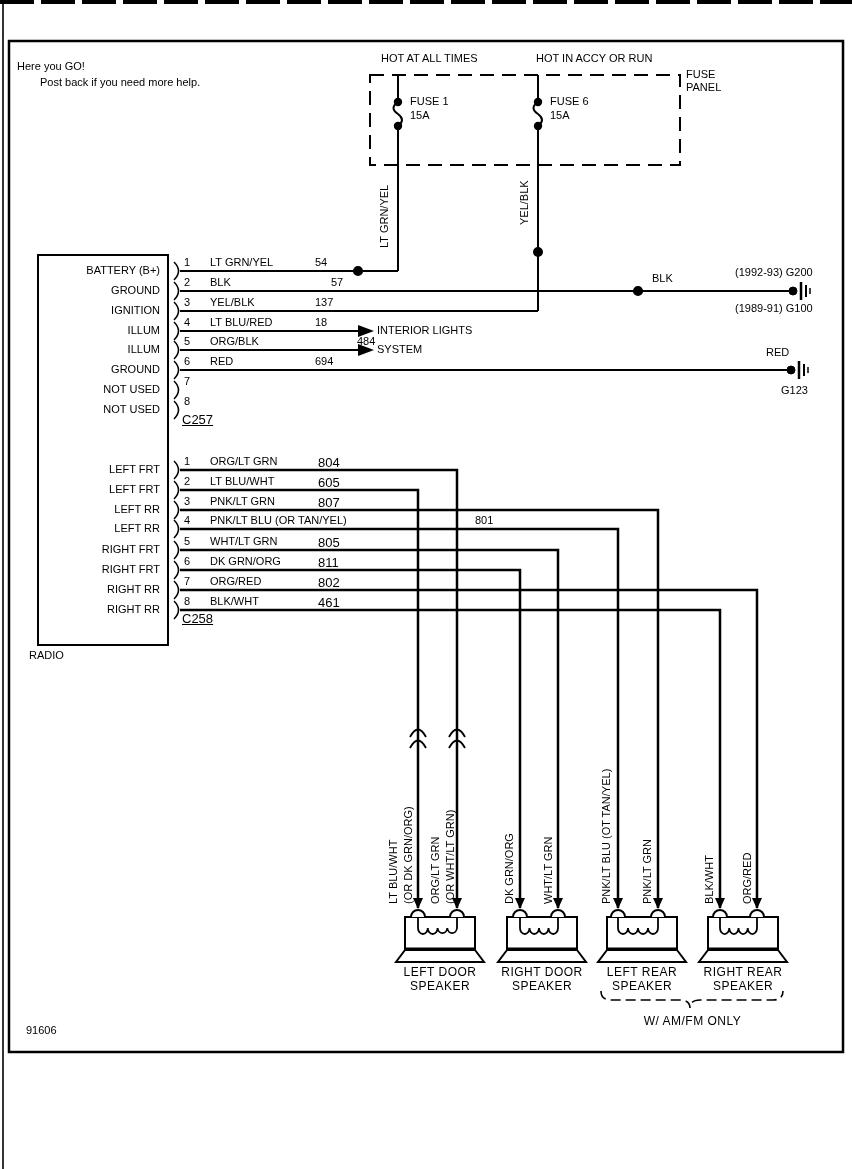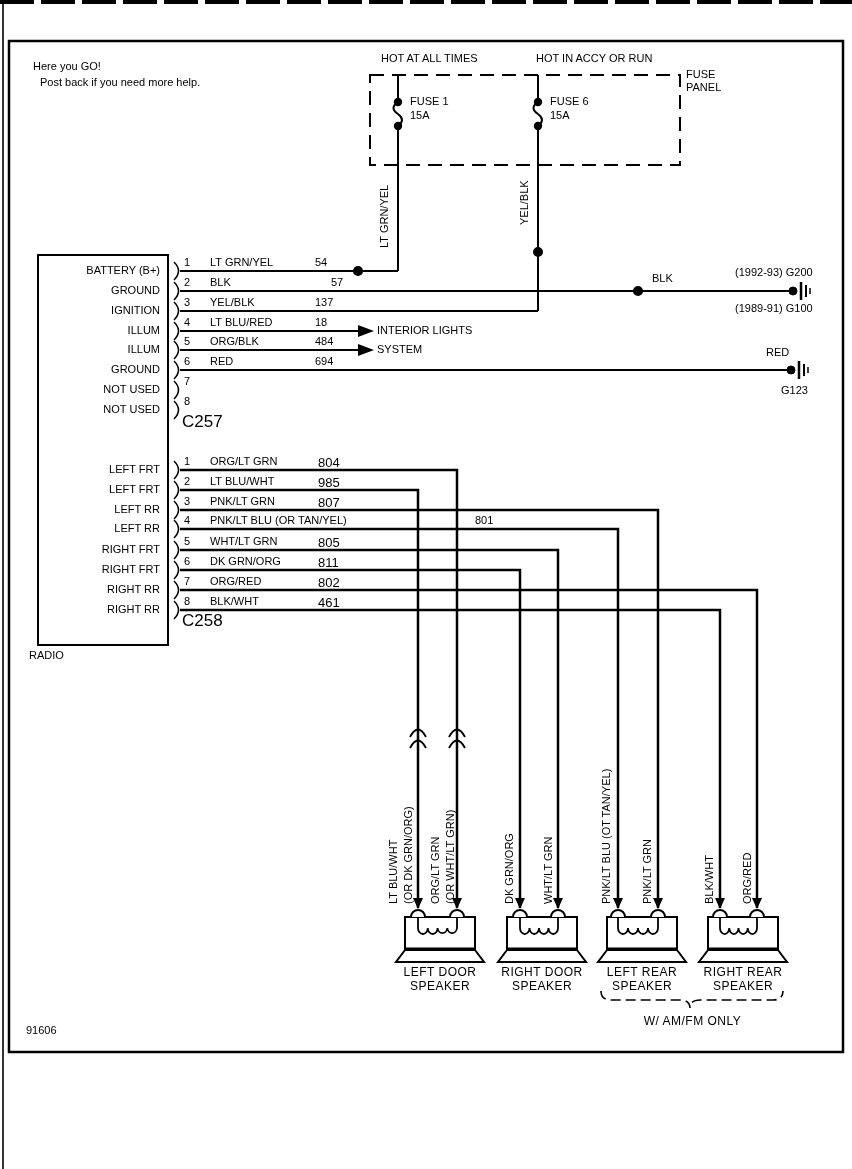--- a/index.html
+++ b/index.html
@@ -6,21 +6,21 @@
   .page {
     position:relative; width:852px; height:1169px; background:#ffffff;
     font-family:"Liberation Sans", sans-serif; color:#000; overflow:hidden;
   }
   .t { position:absolute; font-size:11px; line-height:13px; white-space:nowrap; color:#000; }
   .fn { position:absolute; font-size:11px; line-height:13px; white-space:nowrap; left:45px; width:115px; text-align:right; }
   .num { position:absolute; font-size:11px; left:184px; }
   .clr { position:absolute; font-size:11px; left:210px; white-space:nowrap; }
   .cir { position:absolute; font-size:11px; left:315px; }
   .cir258 { position:absolute; font-size:13px; left:318px; }
-  .conn { position:absolute; font-size:17px; left:182px; }
+  .conn { position:absolute; font-size:13px; left:182px; text-decoration:underline; }
   .vlabel { position:absolute; font-size:11px; line-height:13px; white-space:nowrap;
             transform:rotate(-90deg); transform-origin:0 0; }
   .splabel { position:absolute; font-size:12px; line-height:14px; letter-spacing:0.5px;
              text-align:center; width:94px; white-space:nowrap; }
   .pre { white-space:pre-line; }
   svg { position:absolute; left:0; top:0; }
 </style>
 </head>
 <body>
 
@@ -172,21 +172,21 @@
         <line x1="708" y1="949" x2="778" y2="949" stroke-width="3"></line>
         <path d="M708,950 L699,962 L787,962 L778,950"></path>
       </g>
 
       <g>
         <path d="M601,991 Q601,1000 611,1000 L680,1000 Q690,1000 690,1008 Q690,1000 700,1000 L773,1000 Q783,1000 783,991" stroke-width="1.6" stroke-dasharray="10 5"></path>
       </g>
     </g>
   </svg>
 
-  <div class="t" style="left:33px; top:60px;">Here you GO!</div>
+  <div class="t" style="left:17px; top:60px;">Here you GO!</div>
   <div class="t" style="left:40px; top:76px;">Post back if you need more help.</div>
 
   <div class="t" style="left:381px; top:52px;">HOT AT ALL TIMES</div>
   <div class="t" style="left:536px; top:52px;">HOT IN ACCY OR RUN</div>
   <div class="t pre" style="left:686px; top:68px;">FUSE
 PANEL</div>
   <div class="t" style="left:410px; top:95px;">FUSE 1</div>
   <div class="t" style="left:410px; top:109px;">15A</div>
   <div class="t" style="left:550px; top:95px;">FUSE 6</div>
   <div class="t" style="left:550px; top:109px;">15A</div>
@@ -210,21 +210,21 @@
   <div class="clr" style="top:276px;">BLK</div>
   <div class="cir" style="top:276px;margin-left:16px;">57</div>
   <div class="num" style="top:296px;">3</div>
   <div class="clr" style="top:296px;">YEL/BLK</div>
   <div class="cir" style="top:296px;">137</div>
   <div class="num" style="top:316px;">4</div>
   <div class="clr" style="top:316px;">LT BLU/RED</div>
   <div class="cir" style="top:316px;">18</div>
   <div class="num" style="top:335px;">5</div>
   <div class="clr" style="top:335px;">ORG/BLK</div>
-  <div class="cir" style="top:335px;">484</div>
+  <div class="cir" style="top:335px;margin-left:42px;">484</div>
   <div class="num" style="top:355px;">6</div>
   <div class="clr" style="top:355px;">RED</div>
   <div class="cir" style="top:355px;">694</div>
   <div class="num" style="top:375px;">7</div>
   <div class="num" style="top:395px;">8</div>
   <div class="conn" style="top:412px;">C257</div>
 
   <div class="fn" style="top:463px;">LEFT FRT</div>
   <div class="fn" style="top:483px;">LEFT FRT</div>
   <div class="fn" style="top:503px;">LEFT RR</div>
@@ -232,21 +232,21 @@
   <div class="fn" style="top:543px;">RIGHT FRT</div>
   <div class="fn" style="top:563px;">RIGHT FRT</div>
   <div class="fn" style="top:583px;">RIGHT RR</div>
   <div class="fn" style="top:603px;">RIGHT RR</div>
 
   <div class="num" style="top:455px;">1</div>
   <div class="clr" style="top:455px;">ORG/LT GRN</div>
   <div class="cir258" style="top:455px;">804</div>
   <div class="num" style="top:475px;">2</div>
   <div class="clr" style="top:475px;">LT BLU/WHT</div>
-  <div class="cir258" style="top:475px;">985</div>
+  <div class="cir258" style="top:475px;">605</div>
   <div class="num" style="top:495px;">3</div>
   <div class="clr" style="top:495px;">PNK/LT GRN</div>
   <div class="cir258" style="top:495px;">807</div>
   <div class="num" style="top:514px;">4</div>
   <div class="clr" style="top:514px;">PNK/LT BLU (OR TAN/YEL)</div>
   <div class="t" style="left:475px; top:514px;">801</div>
   <div class="num" style="top:535px;">5</div>
   <div class="clr" style="top:535px;">WHT/LT GRN</div>
   <div class="cir258" style="top:535px;">805</div>
   <div class="num" style="top:555px;">6</div>

